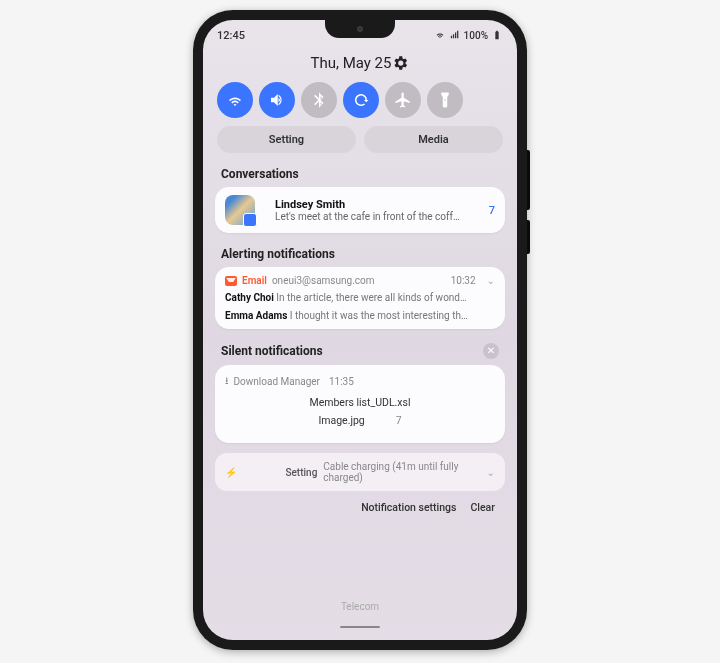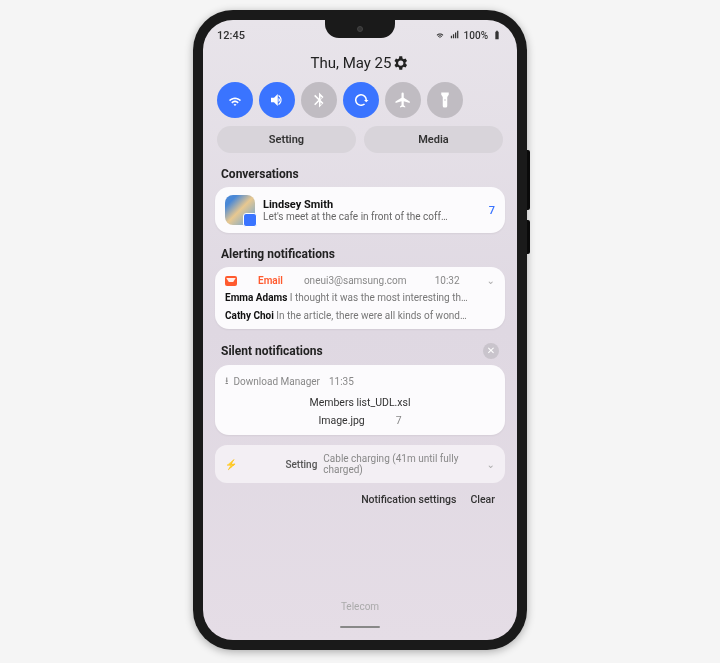--- a/index.html
+++ b/index.html
@@ -141,32 +141,32 @@
     content: '';
     position: absolute;
     bottom: -2px;
     right: -2px;
     width: 12px;
     height: 12px;
     background: #3a74ff;
     border-radius: 3px;
     border: 1px solid #fff;
   }
-  .convo-text { flex: 1; min-width: 0; }
+  .convo-text { flex: 1; min-width: 0; margin-left: 12px; }
   .convo-name { font-size: 11px; font-weight: 700; color: #111; }
   .convo-msg {
     font-size: 10px; color: #666;
     white-space: nowrap; overflow: hidden; text-overflow: ellipsis;
   }
   .convo-count { font-size: 11px; color: #3a74ff; font-weight: 500; padding-left: 4px; }
   .notif-head {
     display: flex;
     align-items: center;
     padding: 8px 10px 4px 10px;
-    gap: 21px;
+    gap: 5px;
     font-size: 10px;
     color: #888;
   }
   .email-icon {
     width: 12px; height: 10px;
     background: #ff5a2e;
     border-radius: 2px;
     position: relative;
   }
   .email-icon::after {
@@ -208,21 +208,21 @@
     display: flex; align-items: center; gap: 5px;
     padding: 8px 10px 4px 10px;
     font-size: 10px; color: #888;
   }
   .dl-icon { font-size: 10px; color: #888; }
   .file-row {
     display:flex; justify-content:center;
     padding: 2px 10px 3px 10px;
     font-size: 10.5px; color: #333;
   }
-  .file-row:last-of-type { padding-bottom: 8px; gap: 31px; }
+  .file-row:last-of-type { padding-bottom: 16px; gap: 31px; }
   .charge-row {
     display: flex; align-items: center; gap: 6px;
     margin: 0 12px 8px 12px;
     padding: 8px 10px;
     background: #f3eff4;
     border-radius: 12px;
     font-size: 10px; color: #888;
   }
   .charge-row .label { color: #555; font-weight: 500; padding-left: 42px; }
   .charge-row .chev { margin-left: auto; }
@@ -350,26 +350,26 @@
     <div class="section-title">Alerting notifications</div>
     <div class="card">
       <div class="notif-head">
         <div class="email-icon"></div>
         <span class="app-label">Email</span>
         <span>oneui3@samsung.com</span>
         <span class="time">10:32</span>
         <span class="chev">⌄</span>
       </div>
       <div class="notif-line">
+        <b>Cathy Choi</b>
+        <span class="body">In the article, there were all kinds of wond…</span>
+      </div>
+      <div class="notif-line">
         <b>Emma Adams</b>
         <span class="body">I thought it was the most interesting th…</span>
-      </div>
-      <div class="notif-line">
-        <b>Cathy Choi</b>
-        <span class="body">In the article, there were all kinds of wond…</span>
       </div>
     </div>
 
     <div class="silent-row">
       <div class="section-title">Silent notifications</div>
       <div class="close-x">✕</div>
     </div>
     <div class="card">
       <div class="dl-head">
         <span class="dl-icon">⭳</span>

